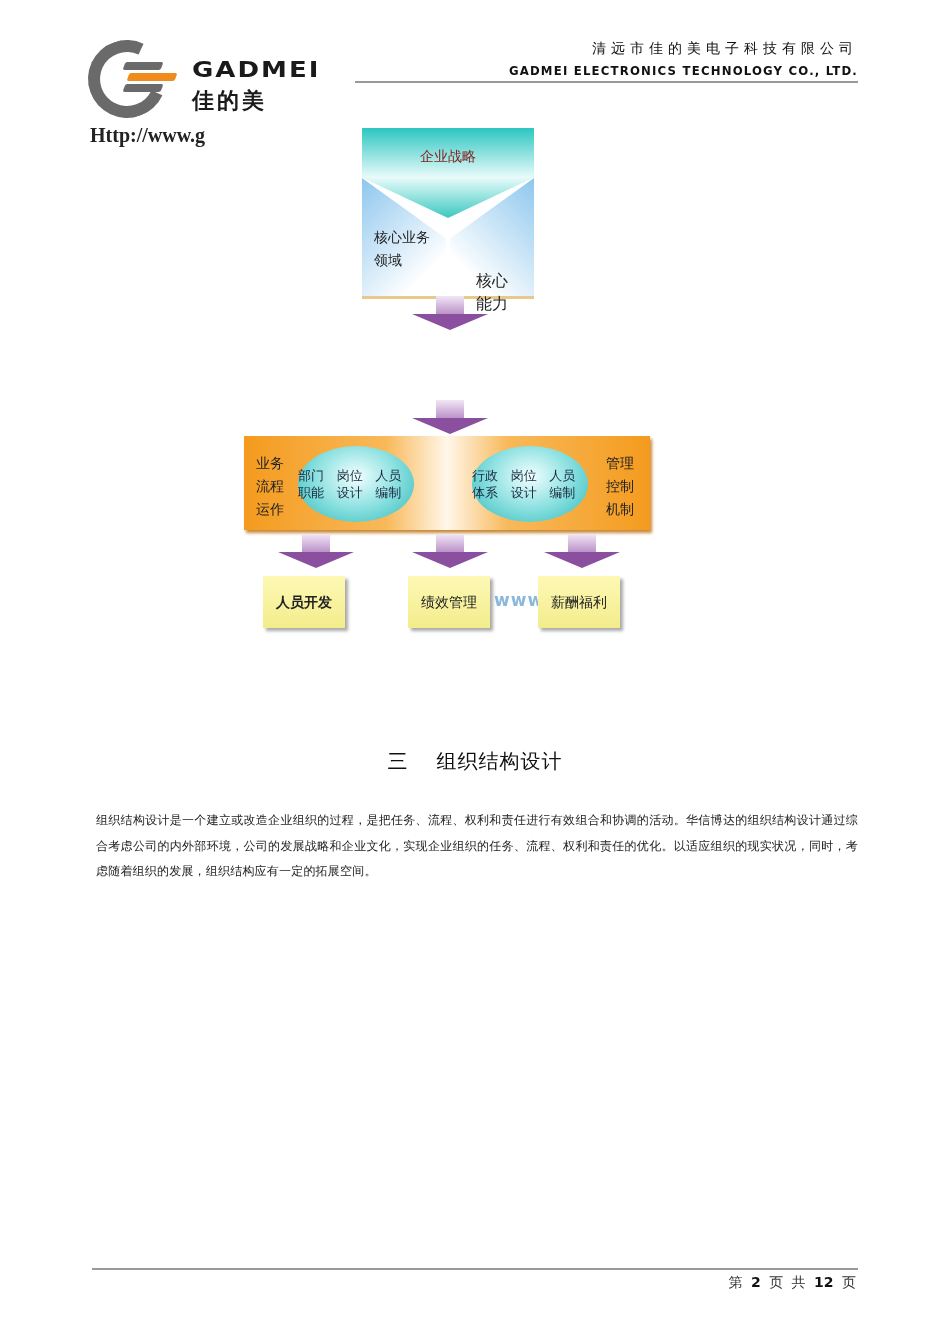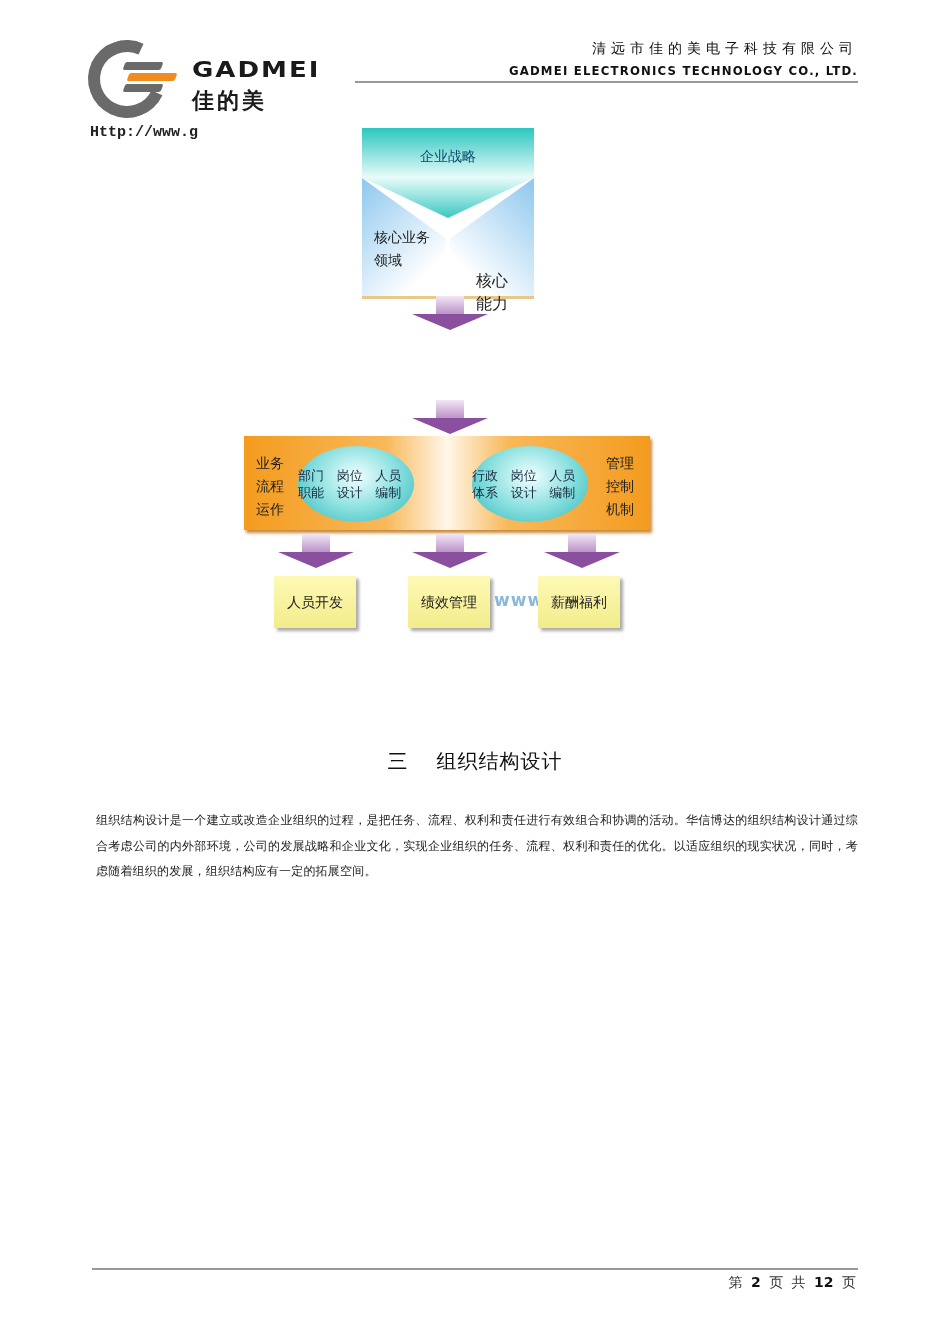--- a/index.html
+++ b/index.html
@@ -11,35 +11,35 @@
   .logo-c { position: absolute; left: 0; top: 0; width: 78px; height: 78px; border-radius: 50%;
             border: 12px solid #6a6a6a; border-right-color: transparent; box-sizing: border-box; transform: rotate(-20deg); }
   .logo-bar { position: absolute; height: 8px; border-radius: 2px; transform: skewX(-20deg); }
   .logo-bar.b1 { left: 36px; top: 22px; width: 38px; background: #6a6a6a; }
   .logo-bar.b2 { left: 40px; top: 33px; width: 48px; background: #f08c1e; }
   .logo-bar.b3 { left: 36px; top: 44px; width: 38px; background: #6a6a6a; }
   .logo-en { position: absolute; left: 104px; top: 14px; font-family: "DejaVu Sans", sans-serif; font-weight: bold;
              font-size: 26px; letter-spacing: 2px; color: #1a1a1a; transform: scaleY(0.85); }
   .logo-cn { position: absolute; left: 104px; top: 46px; font-family: "DejaVu Sans", sans-serif; font-weight: bold;
              font-size: 22px; letter-spacing: 3px; color: #1a1a1a; }
-  .logo-url { position: absolute; left: 2px; top: 84px; font-family: Liberation Mono, monospace; font-weight: bold;
-              font-size: 15px; color: #222; }
+  .logo-url { position: absolute; left: 2px; top: 84px; font-family: Liberation Serif, serif; font-weight: bold;
+              font-size: 20px; color: #222; }
 
   .header-rule { position: absolute; left: 355px; top: 81px; width: 503px; height: 2px; background: #999; }
   .company-cn { position: absolute; right: 92px; top: 40px; font-size: 14px; letter-spacing: 5px; color: #111;
                 font-family: "DejaVu Serif", serif; }
   .company-en { position: absolute; right: 92px; top: 63px; font-family: "DejaVu Sans Condensed", "DejaVu Sans", sans-serif;
                 font-weight: bold; font-size: 13px; letter-spacing: 1.2px; color: #111; }
 
   
   .diagram { position: absolute; left: 240px; top: 128px; width: 420px; height: 510px; }
   .strategy-top { position: absolute; left: 122px; top: 0; width: 172px; height: 90px;
                   background: linear-gradient(180deg, #2cc6c0 0%, #e8fbfa 55%, #3bc8c0 100%);
                   clip-path: polygon(0 0, 100% 0, 100% 55%, 50% 100%, 0 55%); }
-  .strategy-label { position: absolute; left: 122px; top: 20px; width: 172px; text-align: center; font-size: 14px; color: #0c4a6e; }
+  .strategy-label { position: absolute; left: 122px; top: 20px; width: 172px; text-align: center; font-size: 14px; color: #7f1d1d; }
   .core-left { position: absolute; left: 122px; top: 50px; width: 84px; height: 118px;
                background: linear-gradient(135deg, #8ec7ee 0%, #ffffff 80%);
                clip-path: polygon(0 0, 100% 50%, 100% 100%, 0 100%); border-bottom: 3px solid #e8c98a; }
   .core-right { position: absolute; left: 210px; top: 50px; width: 84px; height: 118px;
                 background: linear-gradient(225deg, #8ec7ee 0%, #ffffff 80%);
                 clip-path: polygon(0 50%, 100% 0, 100% 100%, 0 100%); border-bottom: 3px solid #e8c98a; }
   .core-left-label { position: absolute; left: 134px; top: 98px; font-size: 14px; line-height: 23px; color: #222; }
   .core-right-label { position: absolute; left: 236px; top: 98px; font-size: 16px; line-height: 23px; color: #222; margin-top: 43px; }
 
   .arrow { position: absolute; width: 76px; height: 36px; }
@@ -157,21 +157,21 @@
   <div class="arrow" style="left:172px; top:406px;">
     <div class="stem"></div>
       <div class="head"></div>
   </div>
   <div class="arrow" style="left:304px; top:406px;">
     <div class="stem"></div>
       <div class="head"></div>
   </div>
 
   <div class="watermark">www        cc</div>
-  <div class="result-box" style="left:34px;">人员开发</div>
+  <div class="result-box" style="left:23px;font-weight:bold;">人员开发</div>
   <div class="result-box" style="left:168px;">绩效管理</div>
   <div class="result-box" style="left:298px;">薪酬福利</div>
 </div>
 
 <div class="section-title">
   <span class="num">三</span><span>组织结构设计</span>
 </div>
 <div class="paragraph">组织结构设计是一个建立或改造企业组织的过程，是把任务、流程、权利和责任进行有效组合和协调的活动。华信博达的组织结构设计通过综合考虑公司的内外部环境，公司的发展战略和企业文化，实现企业组织的任务、流程、权利和责任的优化。以适应组织的现实状况，同时，考虑随着组织的发展，组织结构应有一定的拓展空间。</div>
 
 <div class="footer-rule"></div>

